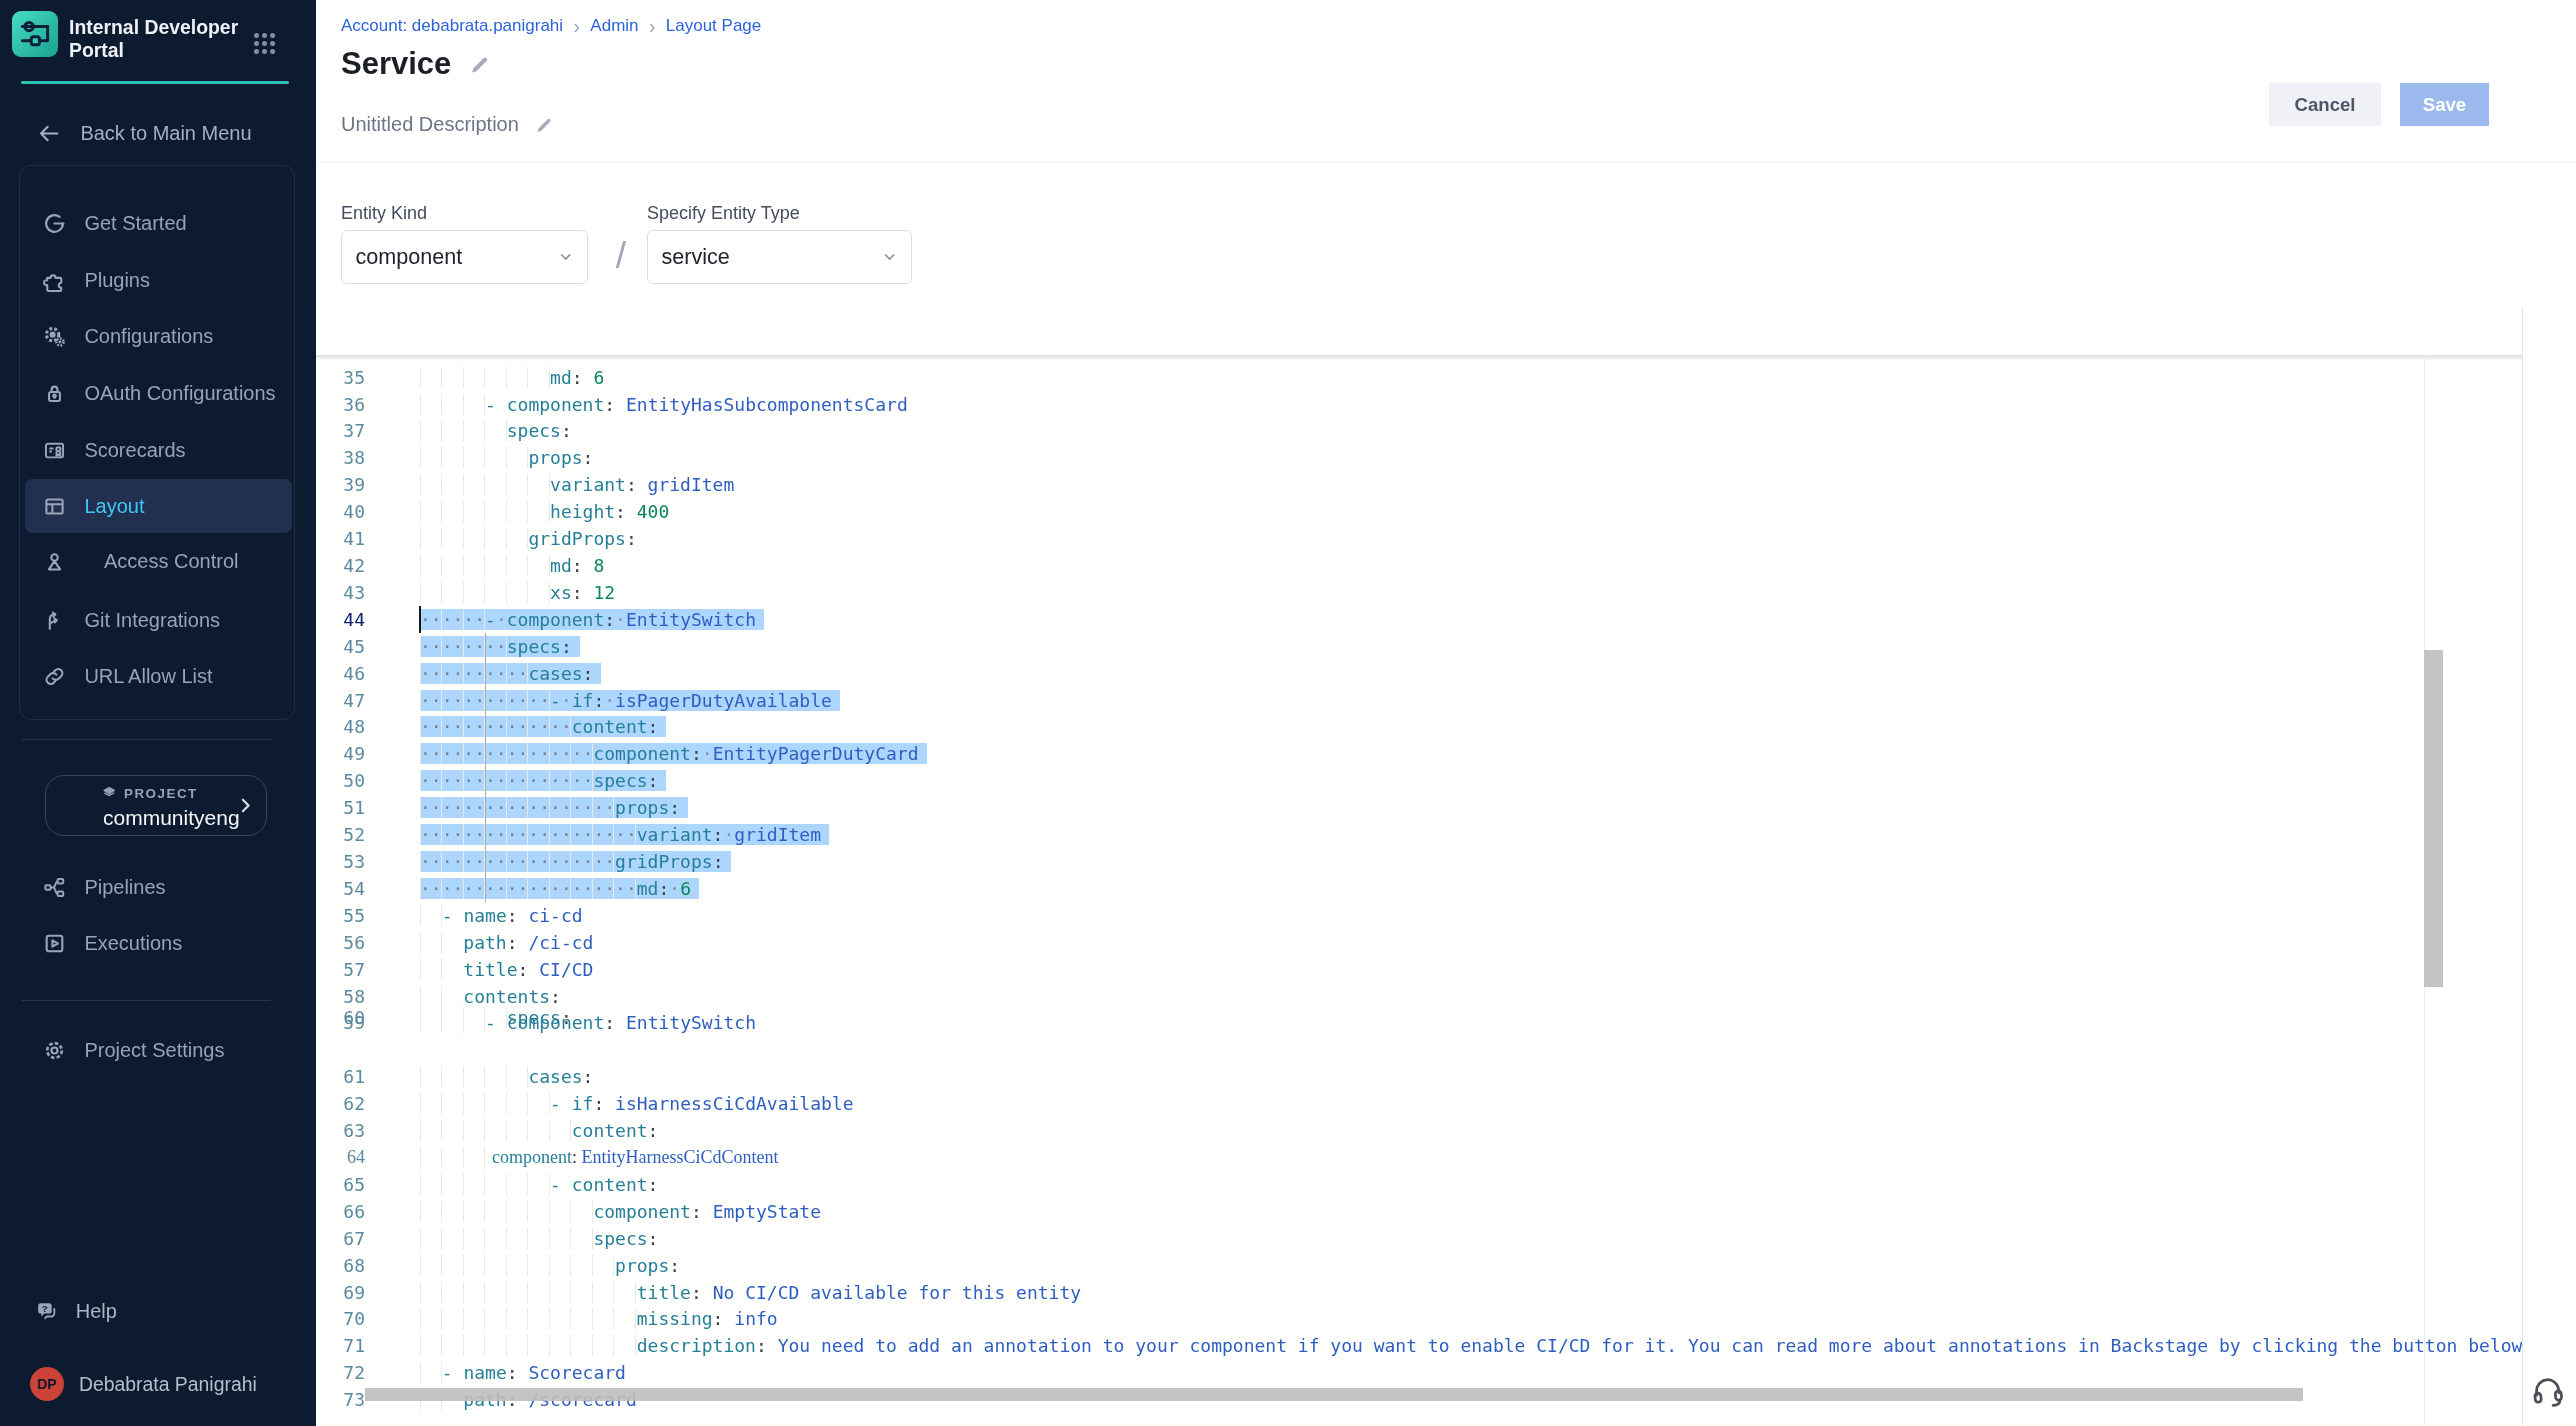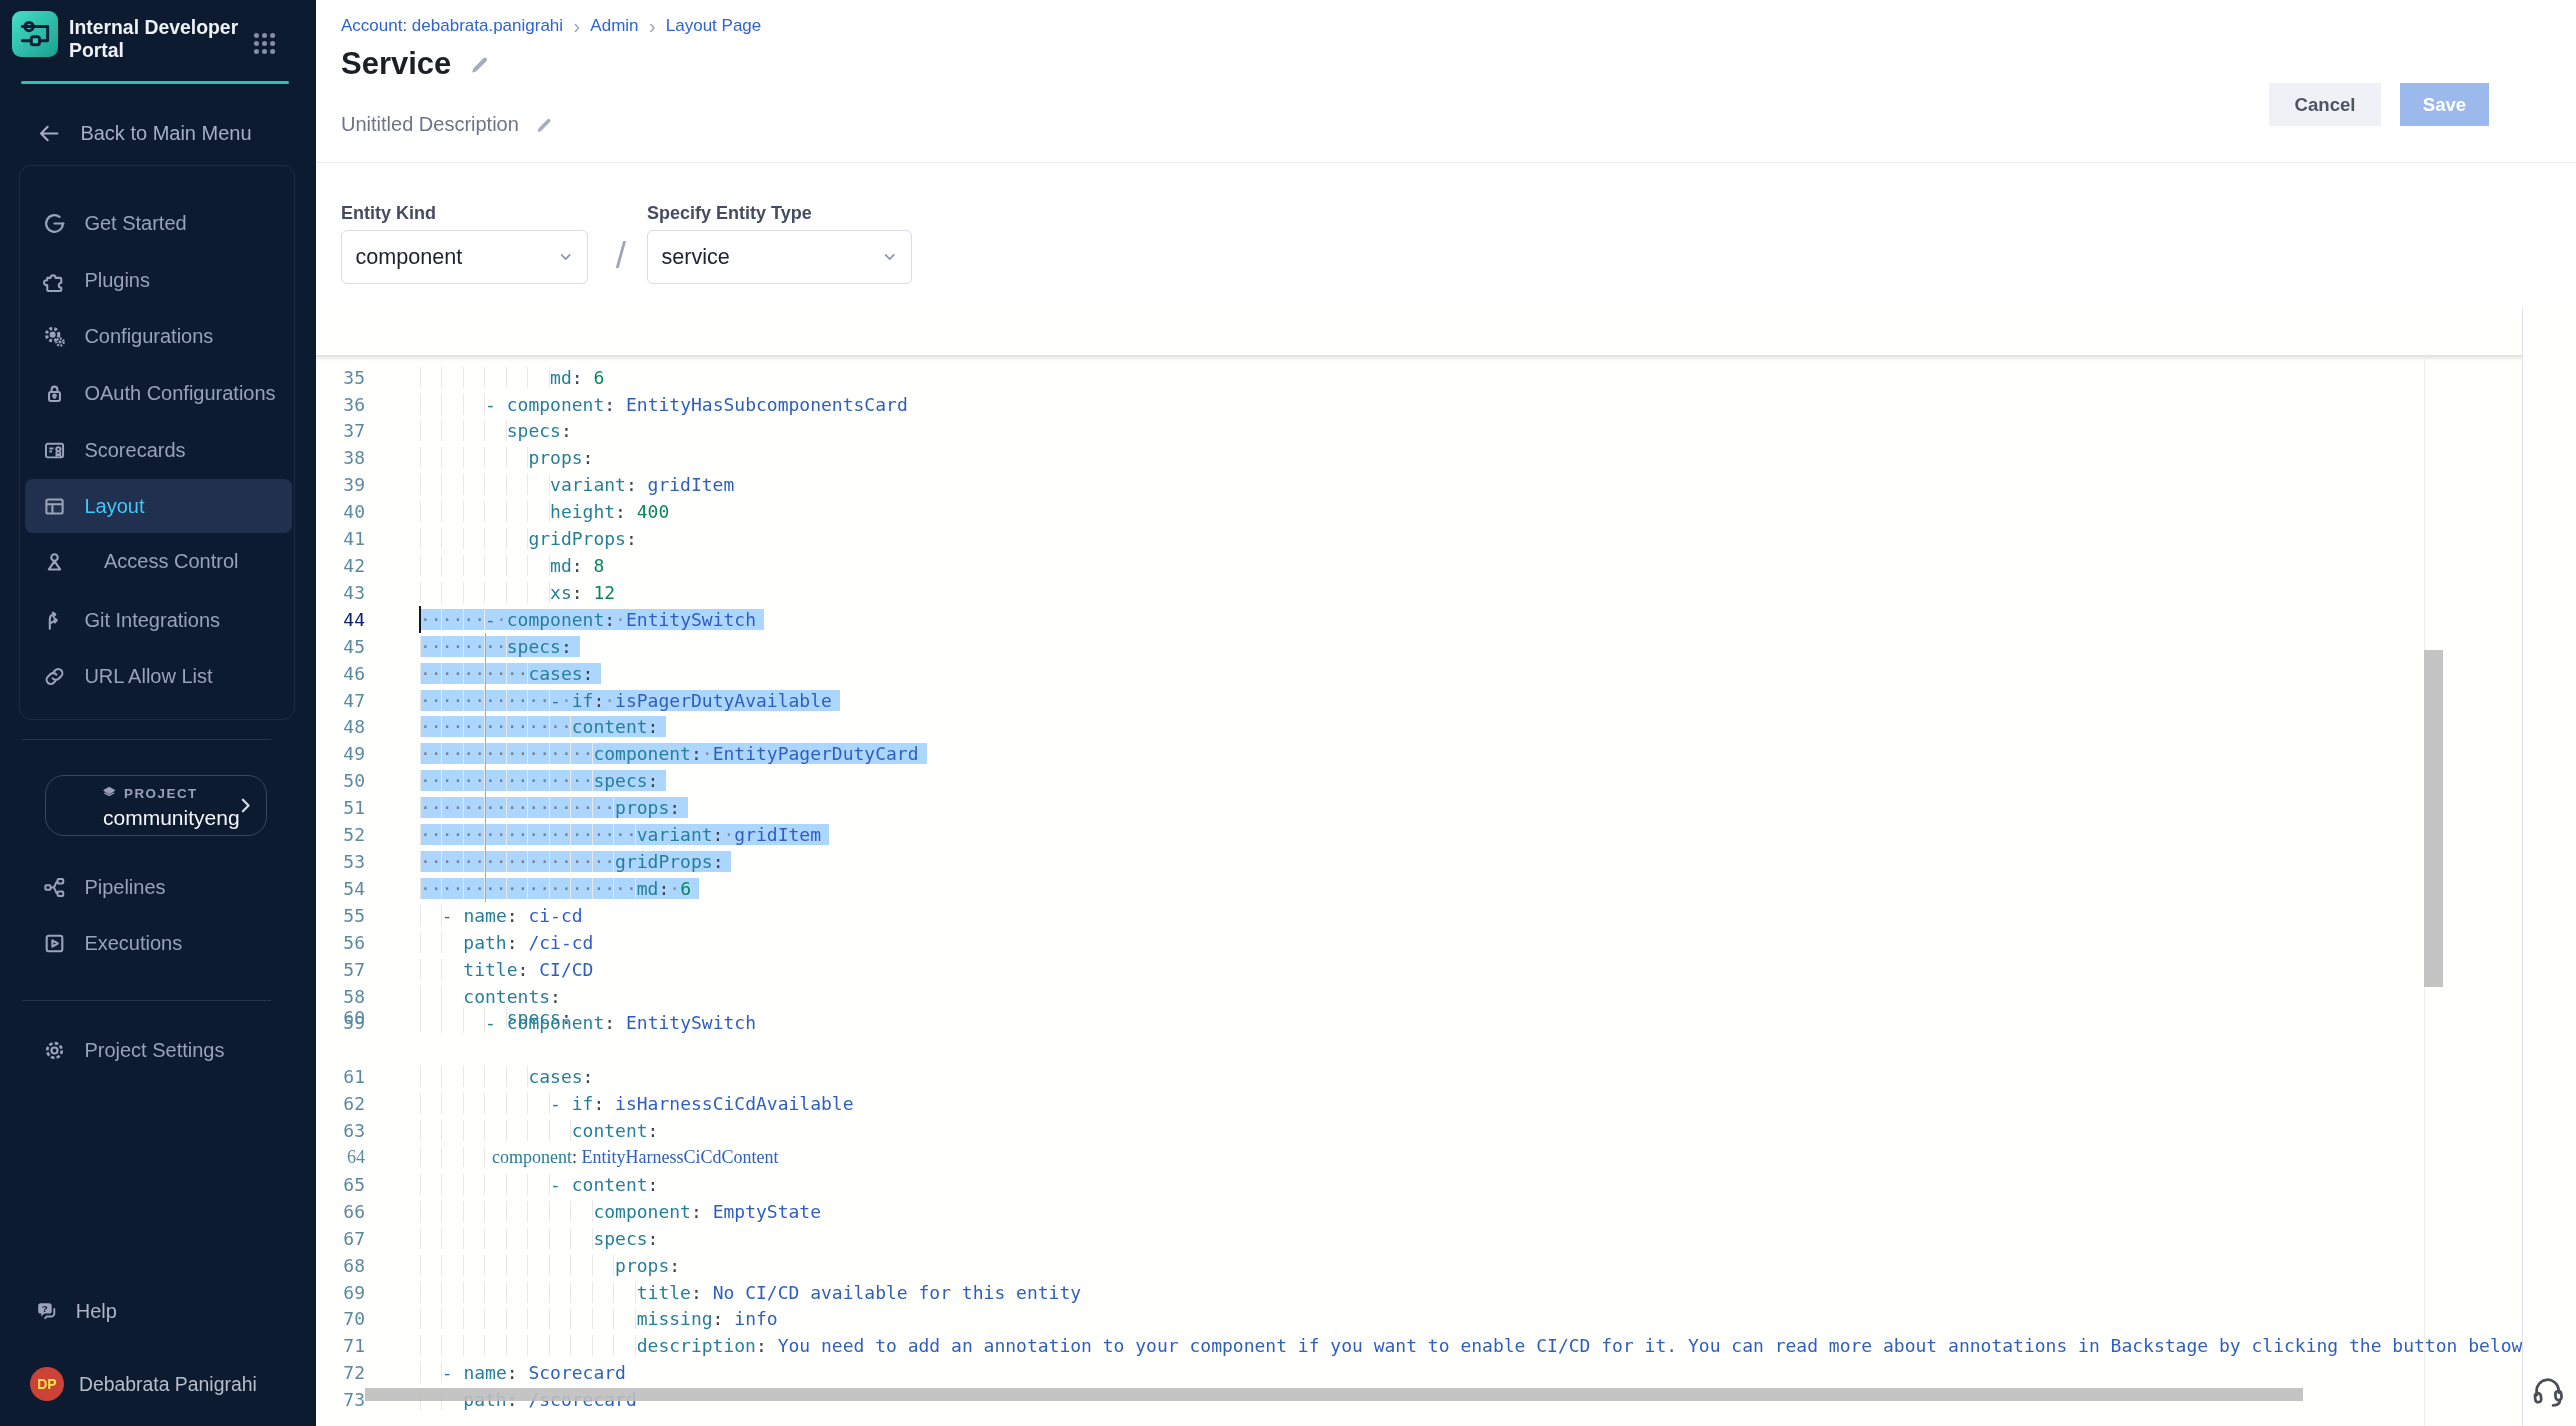--- a/index.html
+++ b/index.html
@@ -34,40 +34,40 @@
   .project-card{position:absolute;left:45px;top:775px;width:222px;height:61px;border:1px solid #39465f;
     border-radius:19px;cursor:pointer}
   .project-label{position:absolute;left:78px;top:10.4px;font-size:13.4px;font-weight:700;letter-spacing:1.5px;color:#98a1b6}
   .project-name{position:absolute;left:57px;top:30px;font-size:21px;color:#f5f7fa}
   .layers-wrap{position:absolute;left:55px;top:9px;width:16.4px;height:16.4px}
   .proj-chev{position:absolute;right:10.4px;top:19.4px;width:21px;height:21px}
   .help-item{position:absolute;left:22.4px;top:1284px;width:271px;height:54px;display:flex;align-items:center;
     gap:15px;padding-left:10.4px;color:#aeb4c4;font-size:20px;cursor:pointer}
   .user-item{position:absolute;left:22.4px;top:1357px;width:283px;height:54px;display:flex;align-items:center;
     gap:15px;padding-left:7.5px;cursor:pointer}
-  .avatar{width:34px;height:34px;border-radius:50%;background:var(--avatar-red);color:#fde047;font-size:14px;
+  .avatar{width:34px;height:34px;border-radius:50%;background:var(--avatar-red);color:#0f172a;font-size:14px;
     font-weight:700;display:flex;align-items:center;justify-content:center;flex:none}
   .user-name{font-size:19.4px;color:#b7bdca}
 
   
   .main{position:absolute;left:316px;top:0;right:0;bottom:0;background:#fff}
   .breadcrumb{position:absolute;left:25px;top:16.4px;display:flex;align-items:center;gap:10.4px;font-size:17px}
   .crumb{color:var(--link-blue);cursor:pointer;text-decoration:none}
   .crumb-sep{color:#9aa2b0;font-size:19.4px;line-height:17px}
   .title-row{position:absolute;left:25px;top:46px;display:flex;align-items:center;gap:16.4px}
   .page-title{font-size:31px;font-weight:700;color:#1c1f26;margin:0}
   .desc-row{position:absolute;left:25px;top:113px;display:flex;align-items:center;gap:15px}
   .page-desc{font-size:20px;color:#6e7488}
   .btn{position:absolute;top:83px;height:43px;border:none;border-radius:0;font-size:18.6px;font-weight:700;
     font-family:inherit;cursor:pointer}
   .btn-cancel{left:1953px;width:112px;background:#f0f1f7;color:#4d5466}
   .btn-save{left:2084px;width:89px;background:var(--save-bg);color:#fff}
   .hdr-border{position:absolute;left:0;right:0;top:162px;height:0.7px;background:#edeef4}
 
-  .field-label{position:absolute;top:203px;font-size:18px;font-weight:700;color:#454c60}
+  .field-label{position:absolute;top:203px;font-size:18px;font-weight:400;color:#454c60}
   .dropdown{position:absolute;top:230px;height:54px;background:#fff;border:1.2px solid #d9dce6;border-radius:6px;
     display:flex;align-items:center;justify-content:space-between;padding:0 12px 0 13.4px;cursor:pointer}
   .dd-value{font-size:21.6px;color:#20242e}
   .slash-sep{position:absolute;left:288px;top:228px;width:34px;height:55px;text-align:center;
     font-size:37px;font-weight:300;color:#a0a6ba;line-height:55px}
   .sec-border{position:absolute;left:0;right:0;top:307px;height:0.7px;background:#e4e6ee}
 
   
   .editor{position:absolute;left:0;right:0;top:307px;bottom:0;background:#fffffe;overflow:hidden}
   .ed-shadow{position:absolute;left:0;top:48px;width:2206px;height:6px;

